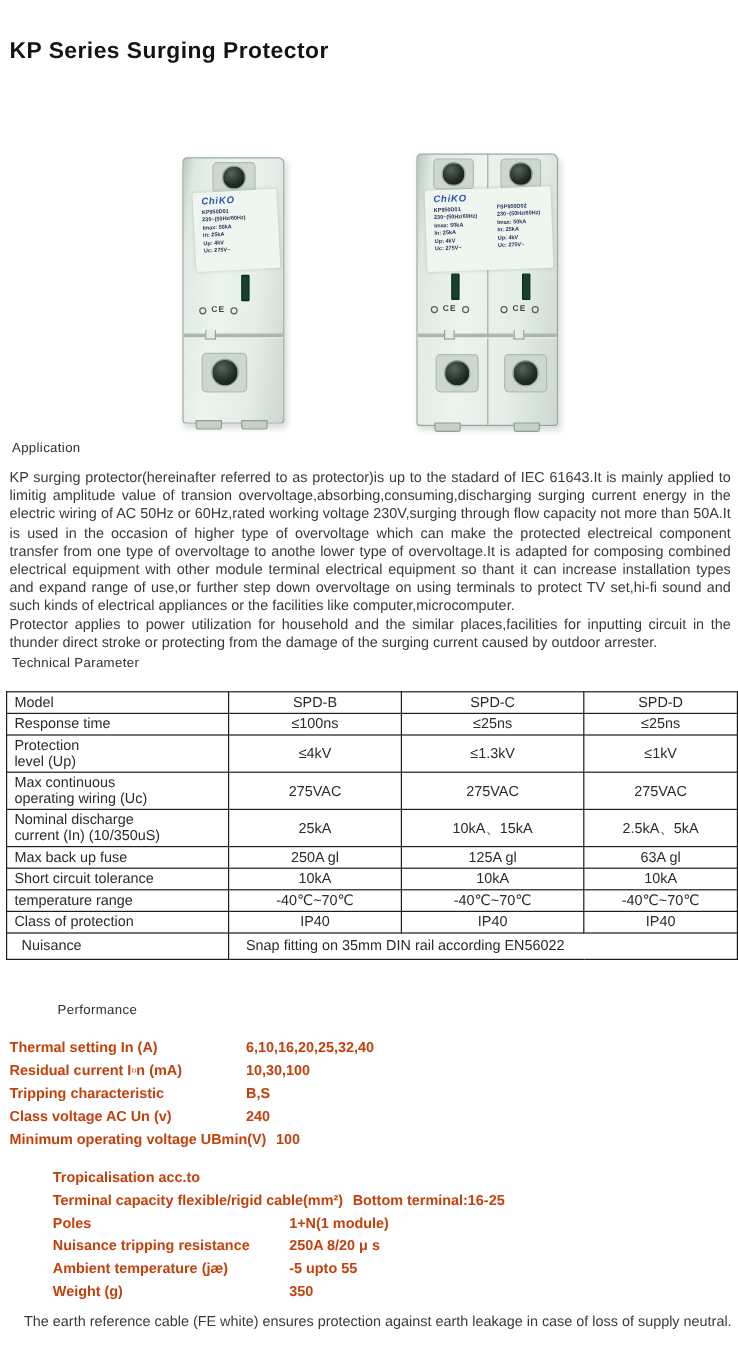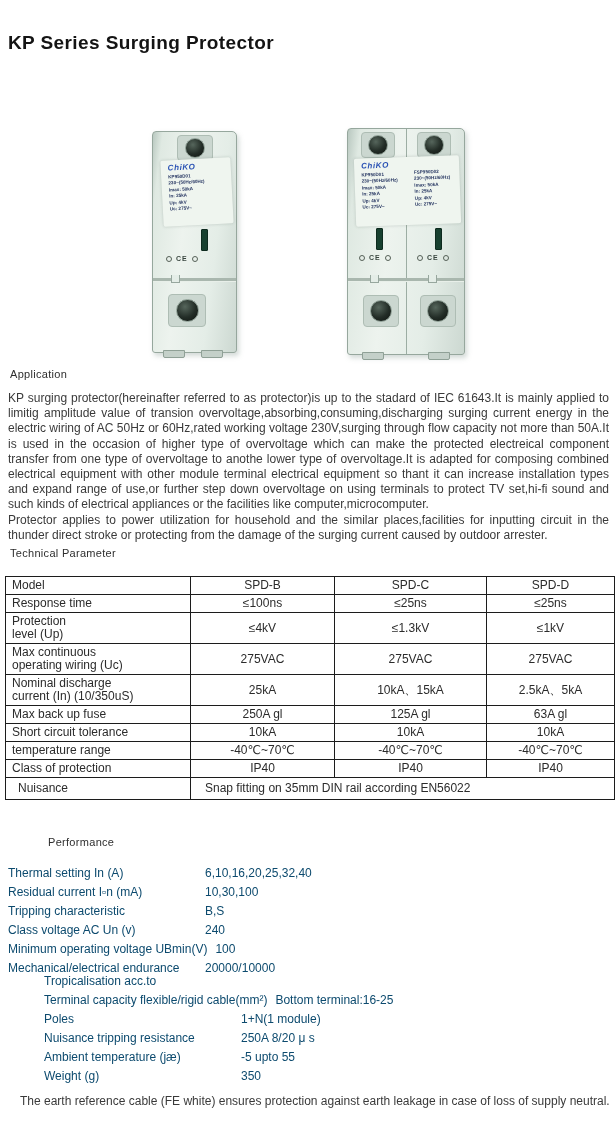--- a/index.html
+++ b/index.html
@@ -19,21 +19,21 @@
 
   
   #tech-table { left:5px; top:576px; width:609px; border-collapse:collapse; table-layout:fixed; font-size:12px; color:#2b2b2b; }
   #tech-table td { border:1px solid #1c1c1c; padding:2px 5px; line-height:13px; text-align:center; vertical-align:middle; }
   #tech-table td.lbl { text-align:left; padding-left:6px; white-space:pre-line; }
   #tech-table tr.mount td { padding-top:4px; padding-bottom:4px; text-align:left; }
   #tech-table tr.mount td.lbl { padding-left:12px; }
   #tech-table tr.mount td.val { padding-left:14px;margin-top:24px; }
 
   
-  .perf-list { font-size:12px; color:#0c4a6e; width:600px; }
+  .perf-list { font-size:12px; color:#c2410c; width:600px;font-weight:bold; }
   #perf-group1 { left:8px; top:864px; }
   #perf-group2 { left:8px; top:972px;margin-left:36px; }
   .perf-row { line-height:19px; white-space:nowrap; }
   .perf-label { display:inline-block; min-width:197px; padding-right:8px; }
   .perf-value { display:inline; }
 
   
   .dev { position:absolute; }
   .dev-body { position:absolute; inset:0; border:1px solid #96a79d; border-radius:4px 5px 3px 3px;
               background:linear-gradient(97deg,#b9c8c0 0%,#dfe9e2 9%,#edf3ee 38%,#e4ede7 70%,#ccd8d1 100%);
@@ -255,21 +255,20 @@
   </table>
 
 <h2 id="perf-head" class="abs sec-head">Performance</h2>
 
 <div id="perf-group1" class="abs perf-list">
   <div class="perf-row"><span class="perf-label">Thermal setting In  (A)</span><span class="perf-value">6,10,16,20,25,32,40</span></div>
   <div class="perf-row"><span class="perf-label">Residual current I▫n  (mA)</span><span class="perf-value">10,30,100</span></div>
   <div class="perf-row"><span class="perf-label">Tripping characteristic</span><span class="perf-value">B,S</span></div>
   <div class="perf-row"><span class="perf-label">Class voltage AC Un  (v)</span><span class="perf-value">240</span></div>
   <div class="perf-row"><span class="perf-label">Minimum operating voltage UBmin(V)</span><span class="perf-value">100</span></div>
-  <div class="perf-row"><span class="perf-label">Mechanical/electrical endurance</span><span class="perf-value">20000/10000</span></div>
 </div>
 
 <div id="perf-group2" class="abs perf-list">
   <div class="perf-row"><span class="perf-label">Tropicalisation acc.to</span><span class="perf-value"></span></div>
   <div class="perf-row"><span class="perf-label">Terminal capacity  flexible/rigid cable(mm²)</span><span class="perf-value">Bottom terminal:16-25</span></div>
   <div class="perf-row"><span class="perf-label">Poles</span><span class="perf-value">1+N(1  module)</span></div>
   <div class="perf-row"><span class="perf-label">Nuisance tripping  resistance</span><span class="perf-value">250A 8/20 μ s</span></div>
   <div class="perf-row"><span class="perf-label">Ambient temperature  (jæ)</span><span class="perf-value">-5 upto 55</span></div>
   <div class="perf-row"><span class="perf-label">Weight (g)</span><span class="perf-value">350</span></div>
 </div>

